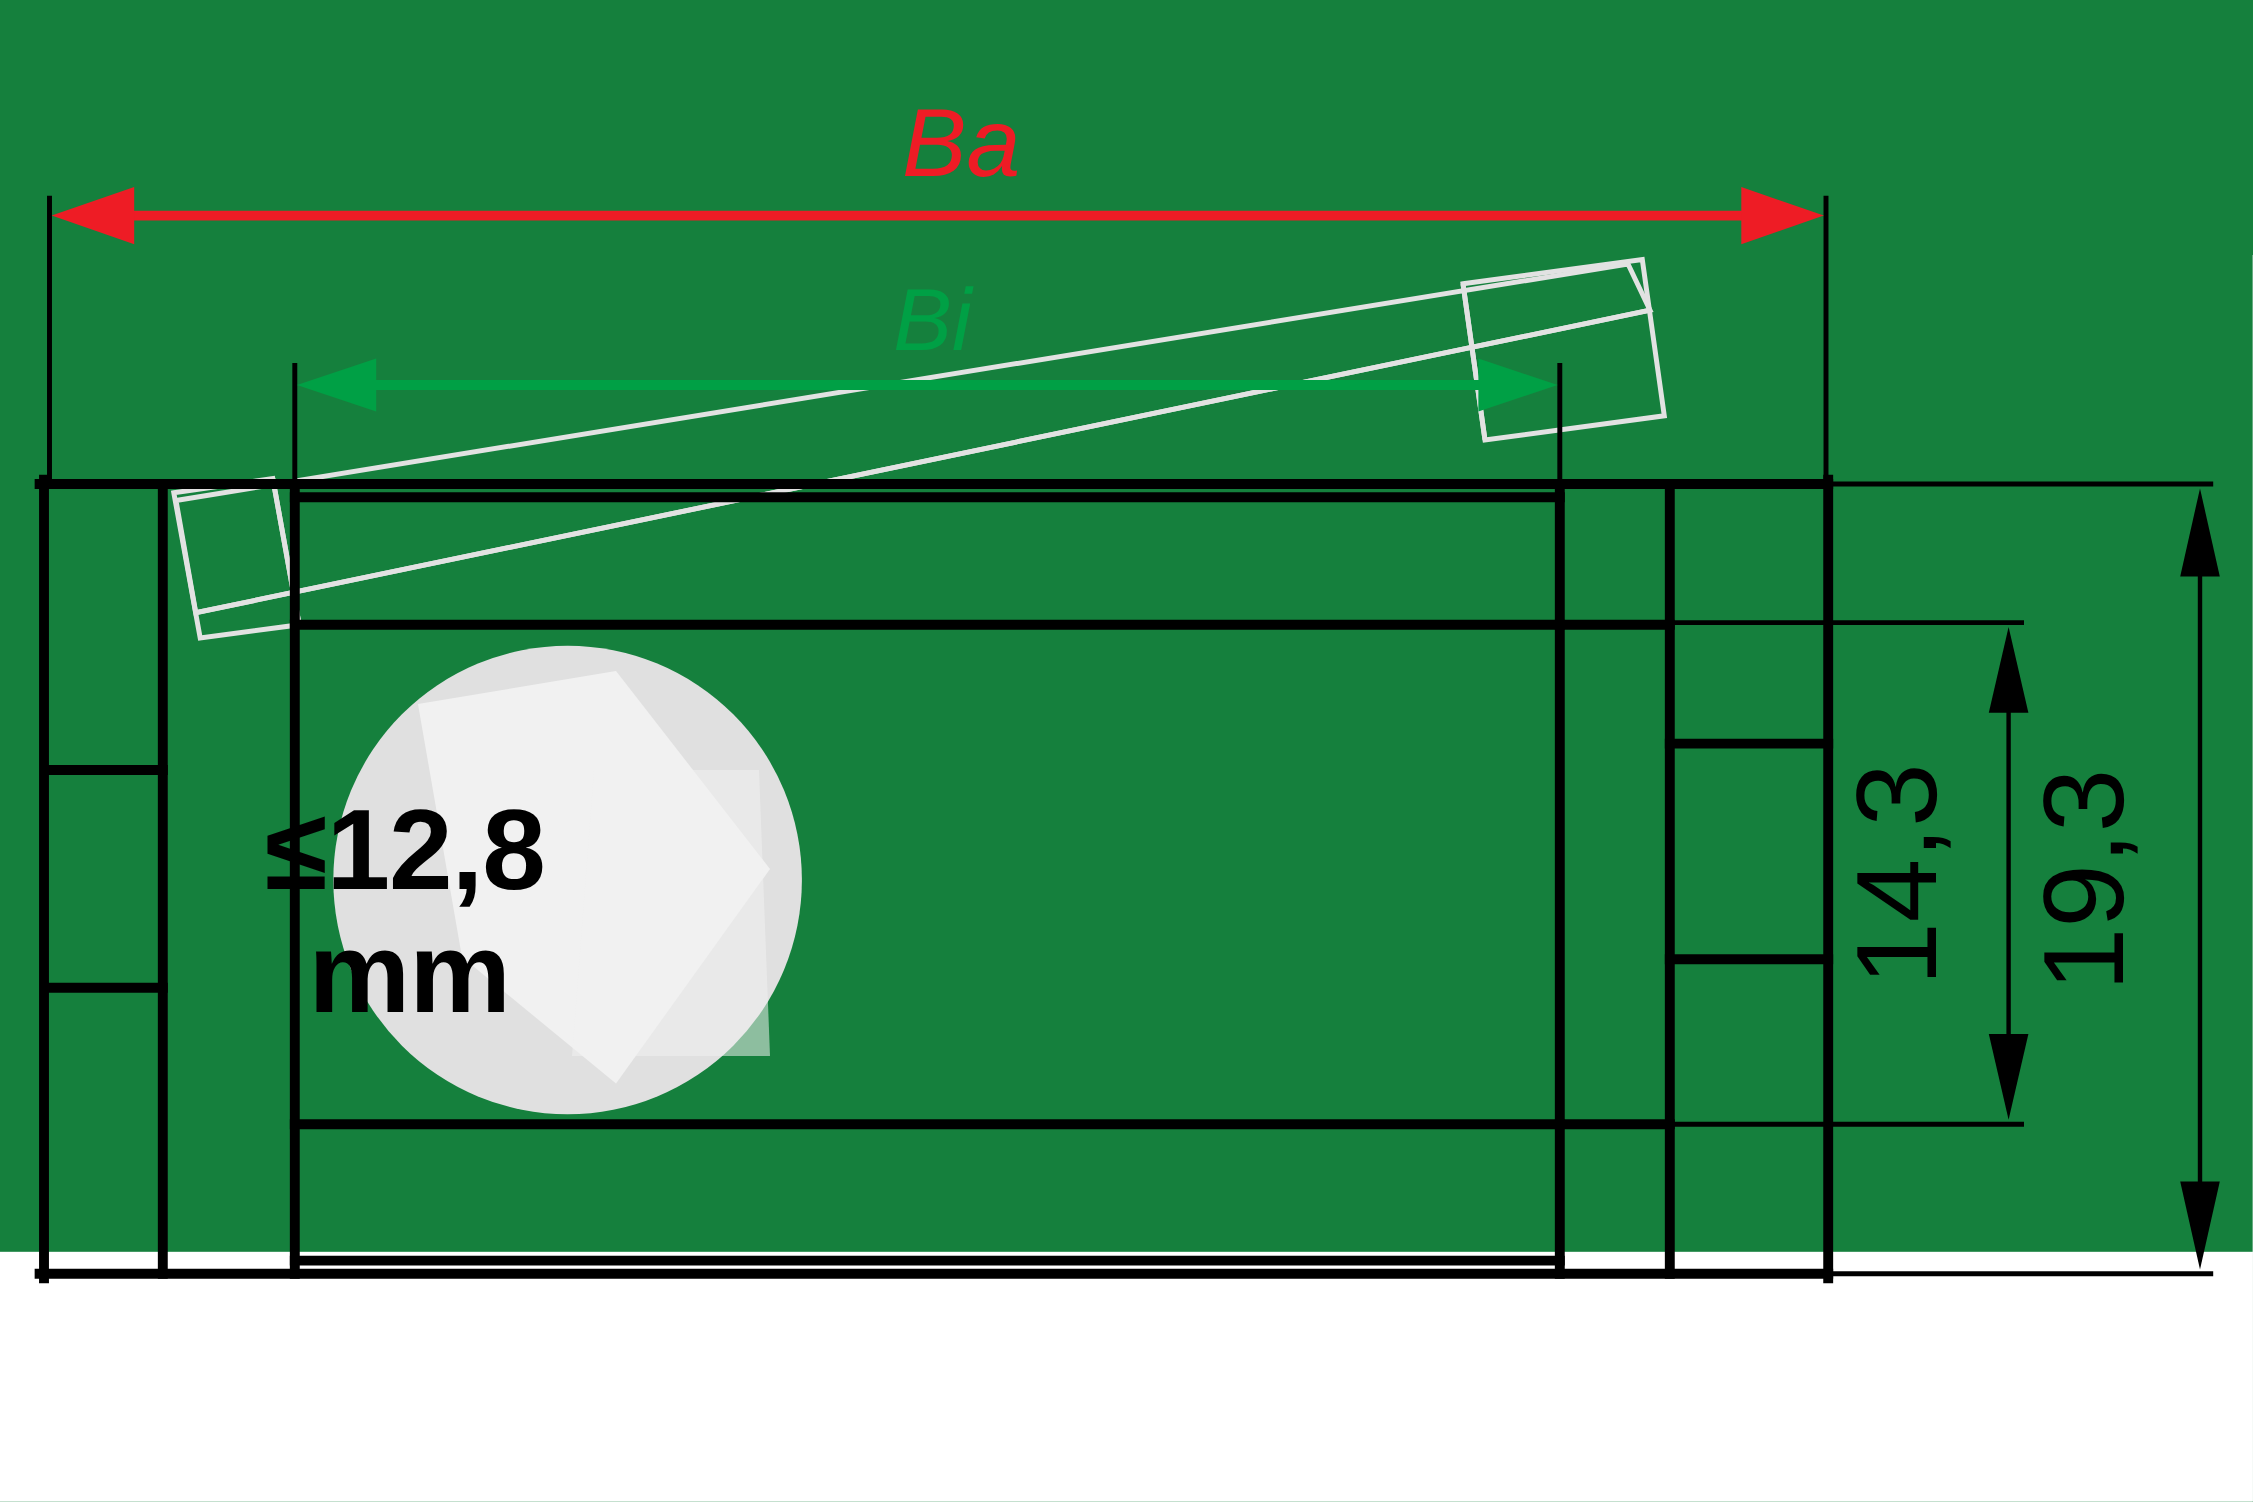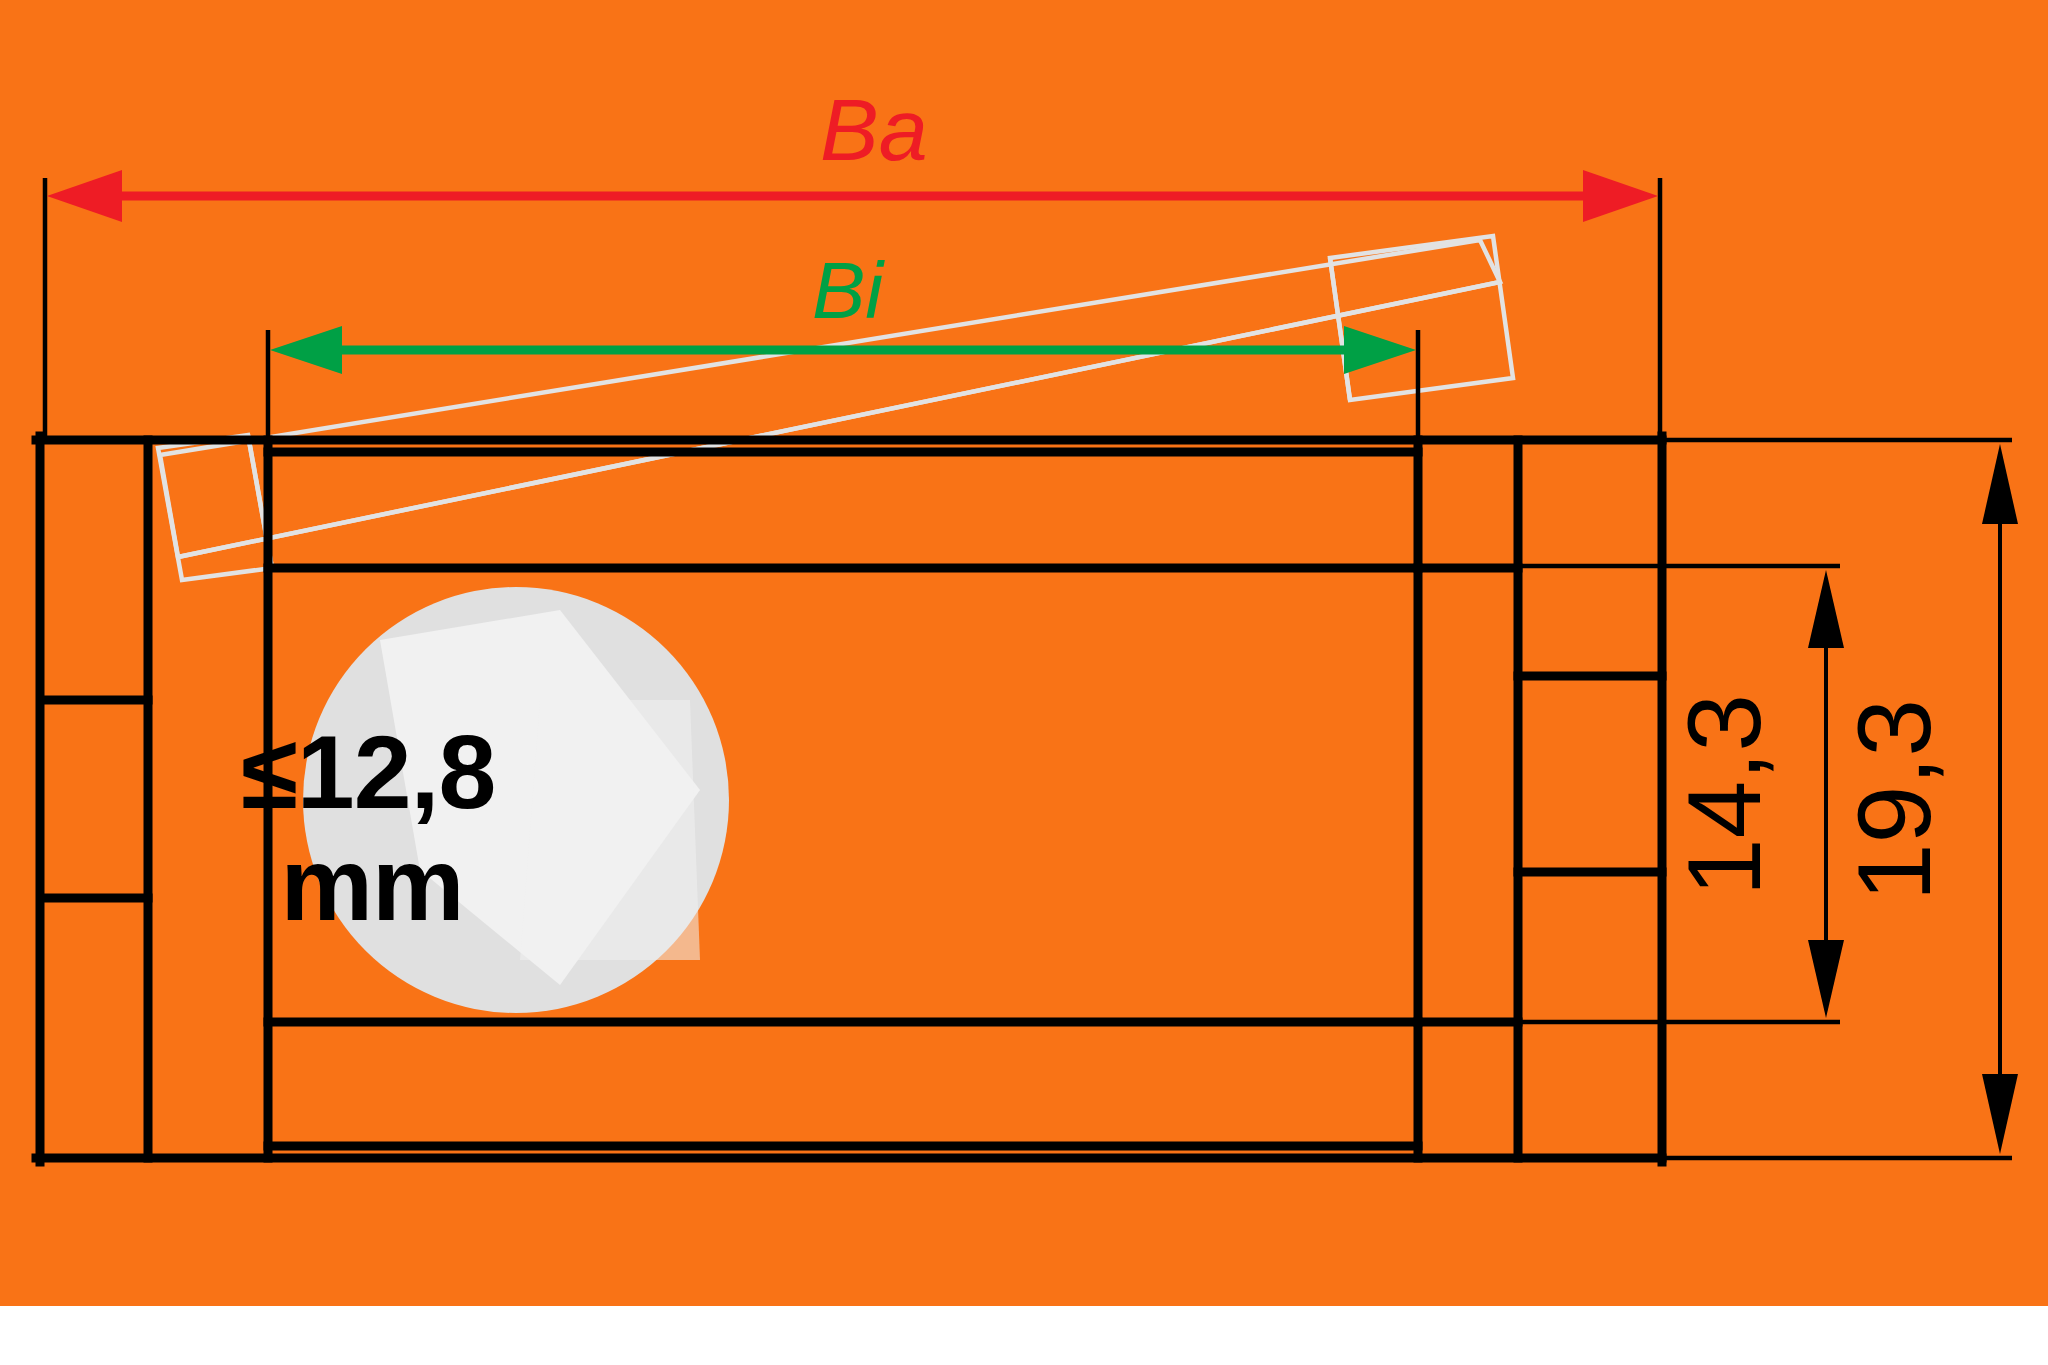--- a/index.html
+++ b/index.html
@@ -9,22 +9,22 @@
   }
   body {
     width: 2048px;
     height: 1365px;
     font-family: "Liberation Sans", sans-serif;
     overflow: hidden;
   }
   #drawing-root {
     position: relative;
     width: 2048px;
-    height: 1306px;
-    background: #f97316;
+    height: 1138px;
+    background: #15803d;
   }
   svg#technical-drawing {
     display: block;
     width: 2048px;
     height: 1365px;
   }
   .solid-line {
     stroke: #000000;
     fill: none;
     stroke-width: 9;

